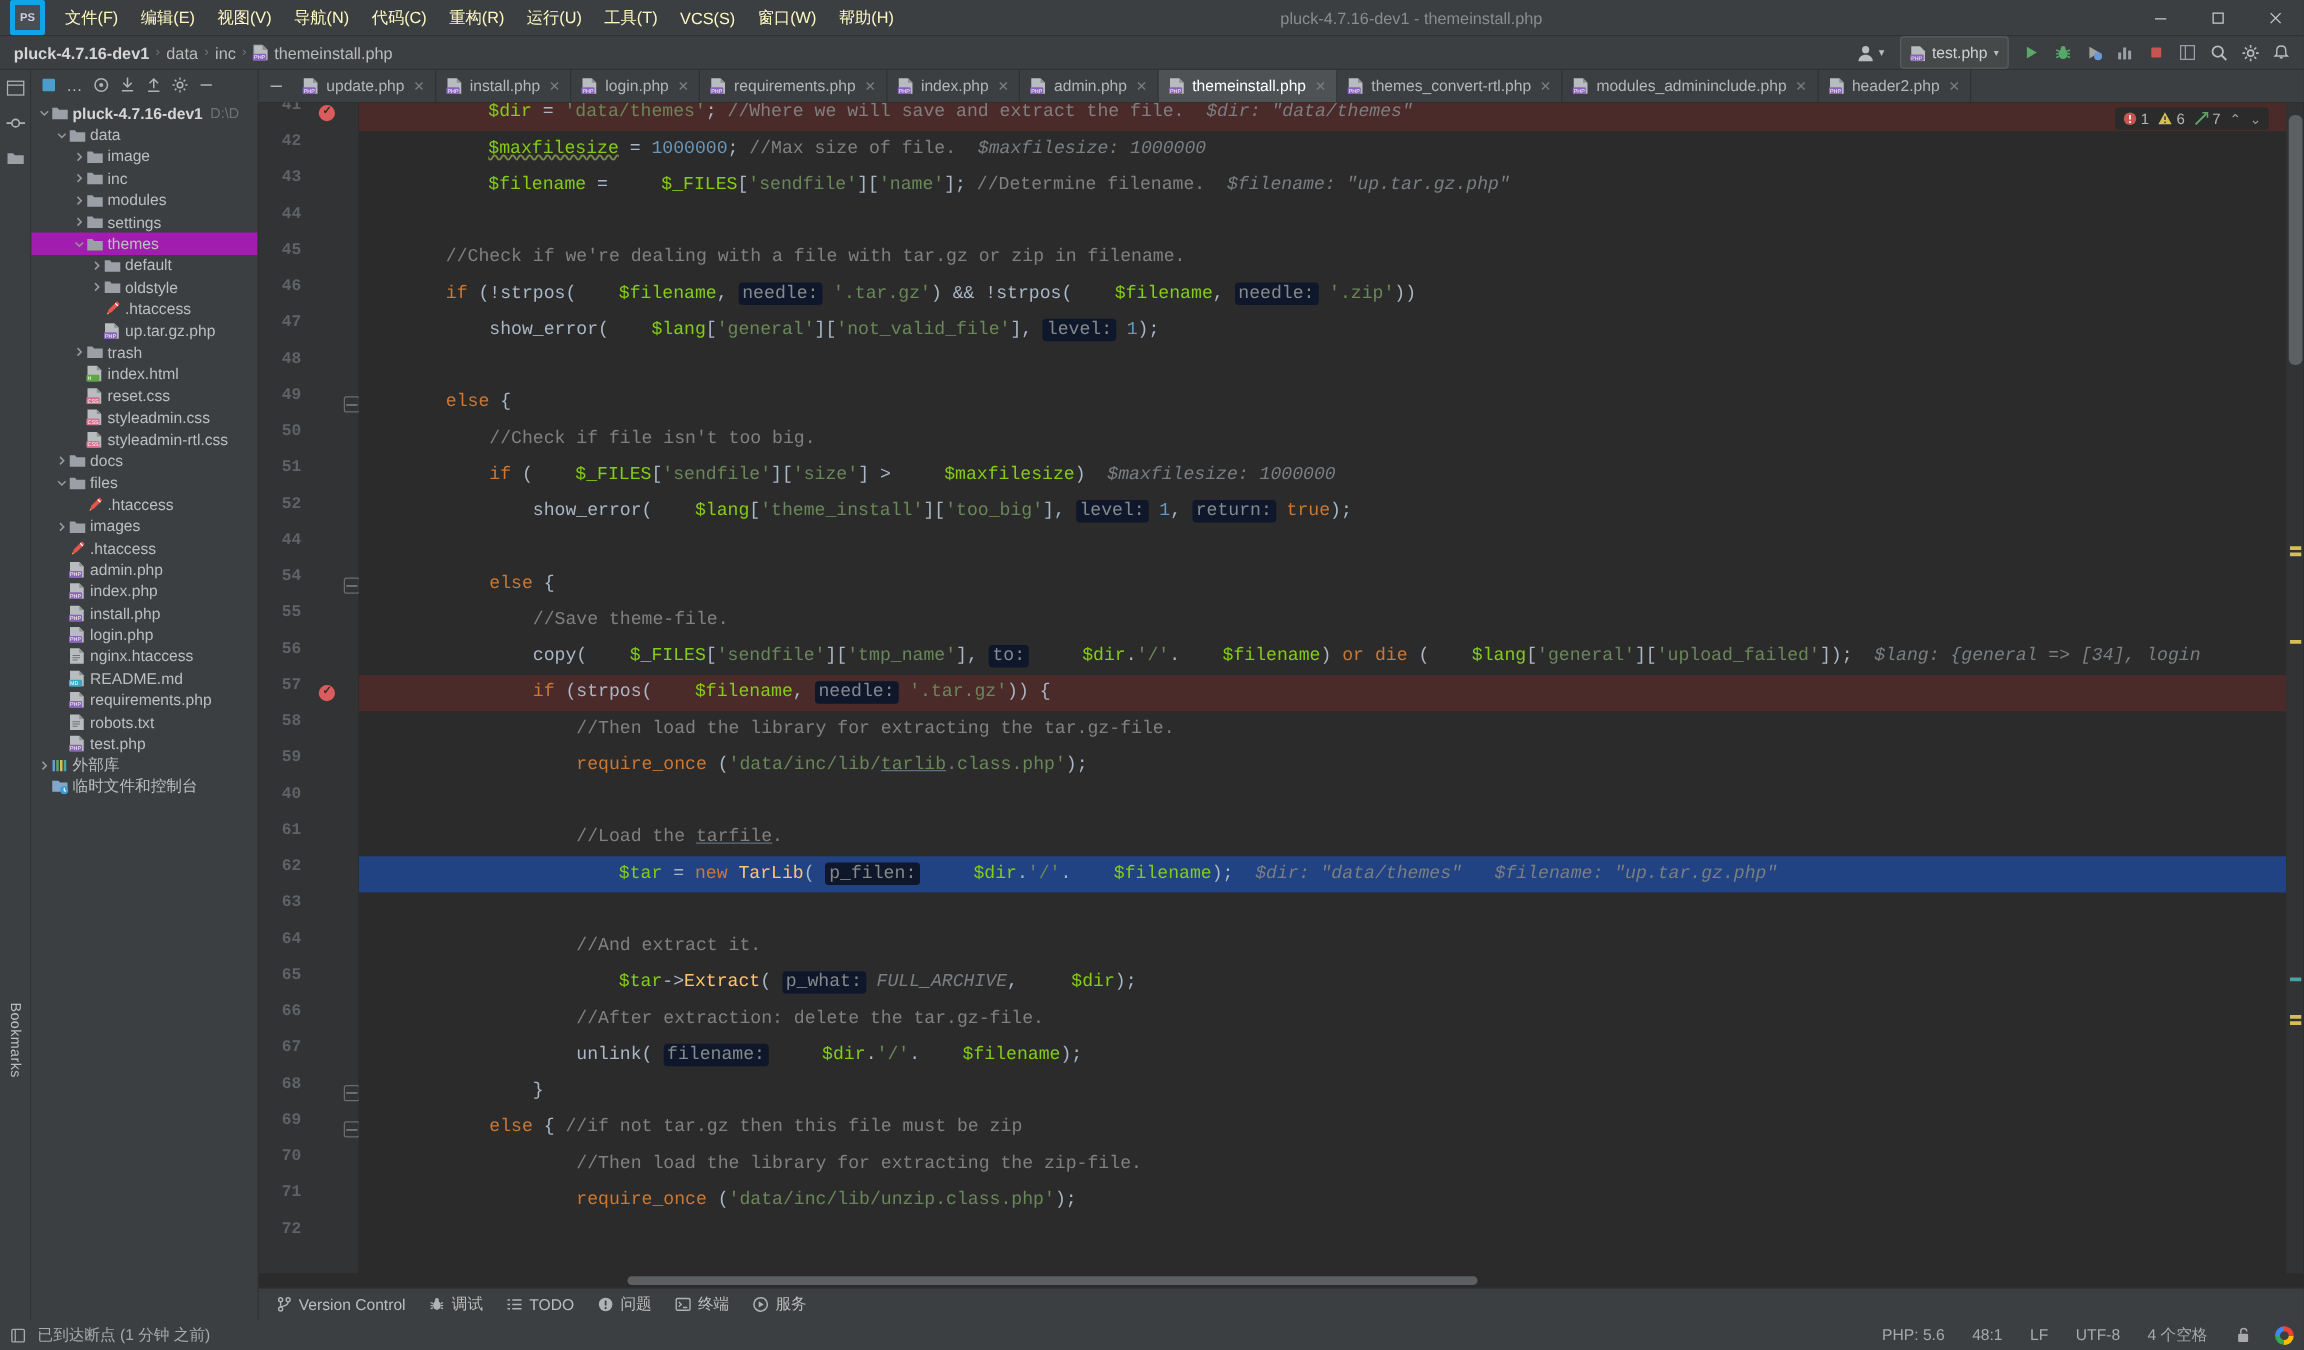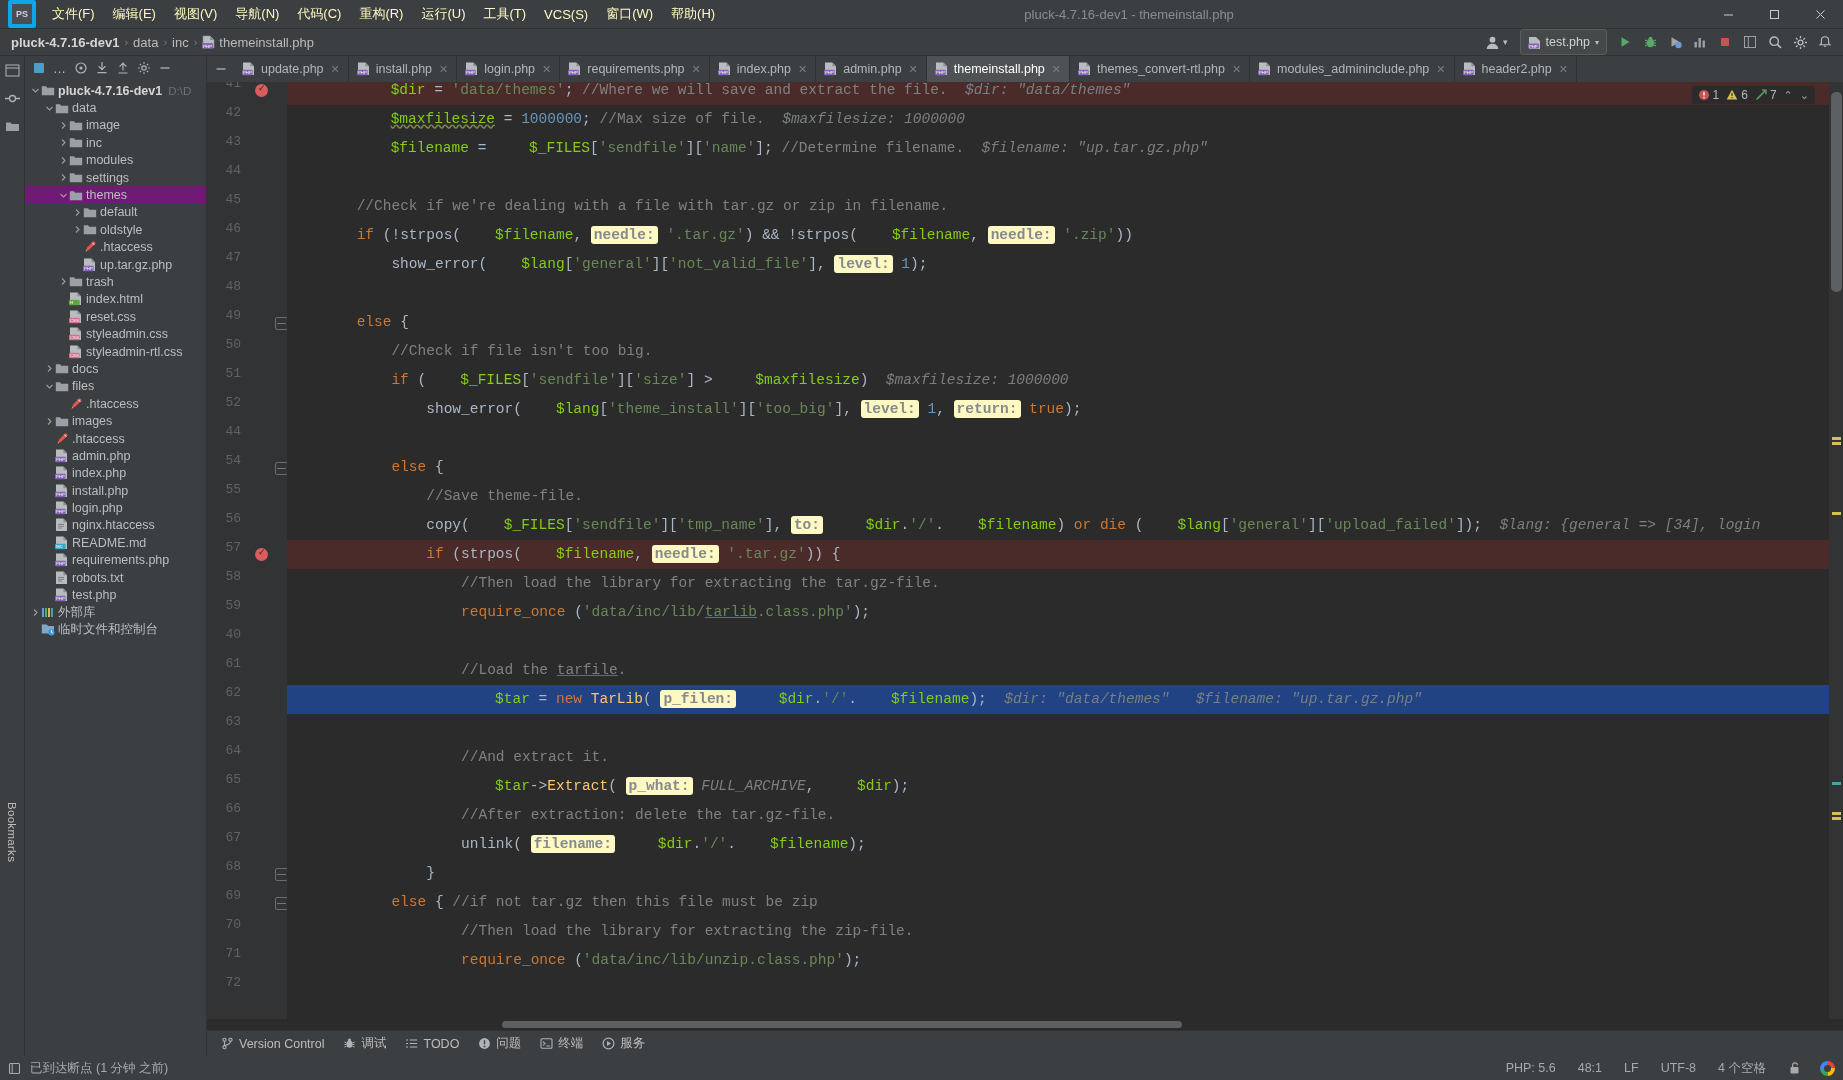--- a/index.html
+++ b/index.html
@@ -44,57 +44,57 @@
             align-items:center;padding-top:5px;gap:10px;flex:0 0 24px;}
   .rail-tab{writing-mode:vertical-rl;font-size:11.5px;color:#bdbdbd;padding:4px 2px;letter-spacing:.3px;}
   .rail-ico{width:18px;height:18px;display:flex;align-items:center;justify-content:center;}
 
   
   .project{width:181px;flex:0 0 181px;background:#3c3f41;display:flex;flex-direction:column;border-right:1px solid #323232;}
   .proj-toolbar{height:24px;display:flex;align-items:center;gap:2px;padding:0 4px;flex:0 0 24px;}
   .tb-ico{width:19px;height:19px;display:flex;align-items:center;justify-content:center;border-radius:3px;}
   .tree{flex:1;overflow:hidden;padding-top:2px;font-size:12.5px;}
   .trow{display:flex;align-items:center;height:17.4px;padding-left:4px;white-space:nowrap;cursor:default;}
-  .trow.sel{background:#701a75;align-items:center;}
+  .trow.sel{background:#a21caf;align-items:center;}
   .arrow{width:12px;height:12px;display:flex;align-items:center;justify-content:center;color:#9a9a9a;font-size:8px;flex:0 0 12px;}
   .tlabel{margin-left:3px;color:#bcbec0;}
   .tlabel.bold{font-weight:bold;color:#d6d6d6;}
   .tpath{margin-left:6px;color:#6e7274;font-size:11.5px;}
   .ficon{width:14px;height:14px;flex:0 0 14px;display:flex;align-items:center;justify-content:center;}
 
   
   .editorwrap{flex:1;display:flex;flex-direction:column;min-width:0;background:#2b2b2b;}
   .tabsbar{height:26px;flex:0 0 26px;background:#3c3f41;display:flex;align-items:stretch;overflow:hidden;}
   .etab{display:flex;align-items:center;gap:5px;padding:0 8px;font-size:12.5px;color:#b4b6b8;
         border-right:1px solid #323232;white-space:nowrap;position:relative;}
   .etab.active{background:#4e5254;color:#ffffff;}
   .etab .x{color:#7a7d7f;font-size:11px;margin-left:2px;}
 
   .codearea{flex:1;display:flex;position:relative;min-height:0;overflow:hidden;background:#2b2b2b;}
-  .gutter{width:80px;flex:0 0 80px;background:#313335;position:relative;}
+  .gutter{width:80px;flex:0 0 80px;background:#313335;position:relative;font-weight:bold;}
   .gnum{position:absolute;right:46px;font-size:13px;color:#606366;font-family:"Liberation Mono",monospace;}
   .code{flex:1;position:relative;overflow:hidden;background:#2b2b2b;}
   .cline{position:absolute;left:0;white-space:pre;font-family:"Liberation Mono",monospace;font-size:14.5px;
          line-height:29px;height:29px;}
   .hl-break{position:absolute;left:0;right:0;height:29px;background:#4b2a2a;}
   .hl-caret{position:absolute;left:0;right:0;height:29px;background:#214283;}
   .fold{position:absolute;width:11px;height:11px;border:1px solid #6a6d6f;border-radius:2px;color:#9a9a9a;
         font-size:9px;display:flex;align-items:center;justify-content:center;line-height:1;}
   .bp{position:absolute;width:13px;height:13px;border-radius:50%;background:#db5c5c;}
   .bp.chk:after{content:"✓";position:absolute;left:3px;top:-1px;font-size:9px;color:#2b2b2b;}
 
   
   .k{color:#cc7832;}   
   .v{color:#84cc16;margin-left:34px;}   
   .s{color:#6a8759;}   
   .n{color:#6897bb;}   
   .c{color:#808080;}   
   .f{color:#ffc66d;}   
   .d{color:#a9b7c6;}   
-  .hint{background:#fef9c3;color:#868a8c;border-radius:3px;padding:1px 3px;font-style:normal;font-weight:bold;}
+  .hint{background:#0f172a;color:#868a8c;border-radius:3px;padding:1px 3px;font-style:normal;}
   .inlay{color:#7a7f82;font-style:italic;}
   .und{text-decoration:underline;text-decoration-color:#5c7080;}
   .wavy{text-decoration:underline;text-decoration-style:wavy;text-decoration-color:#7a8a4a;}
 
   
   .inspect{position:absolute;right:28px;top:4px;display:flex;align-items:center;gap:7px;
            background:#2b2b2b;padding:2px 6px;border-radius:3px;font-size:12px;color:#b4b6b8;z-index:6;}
   .insp-i{display:flex;align-items:center;gap:3px;}
 
   

